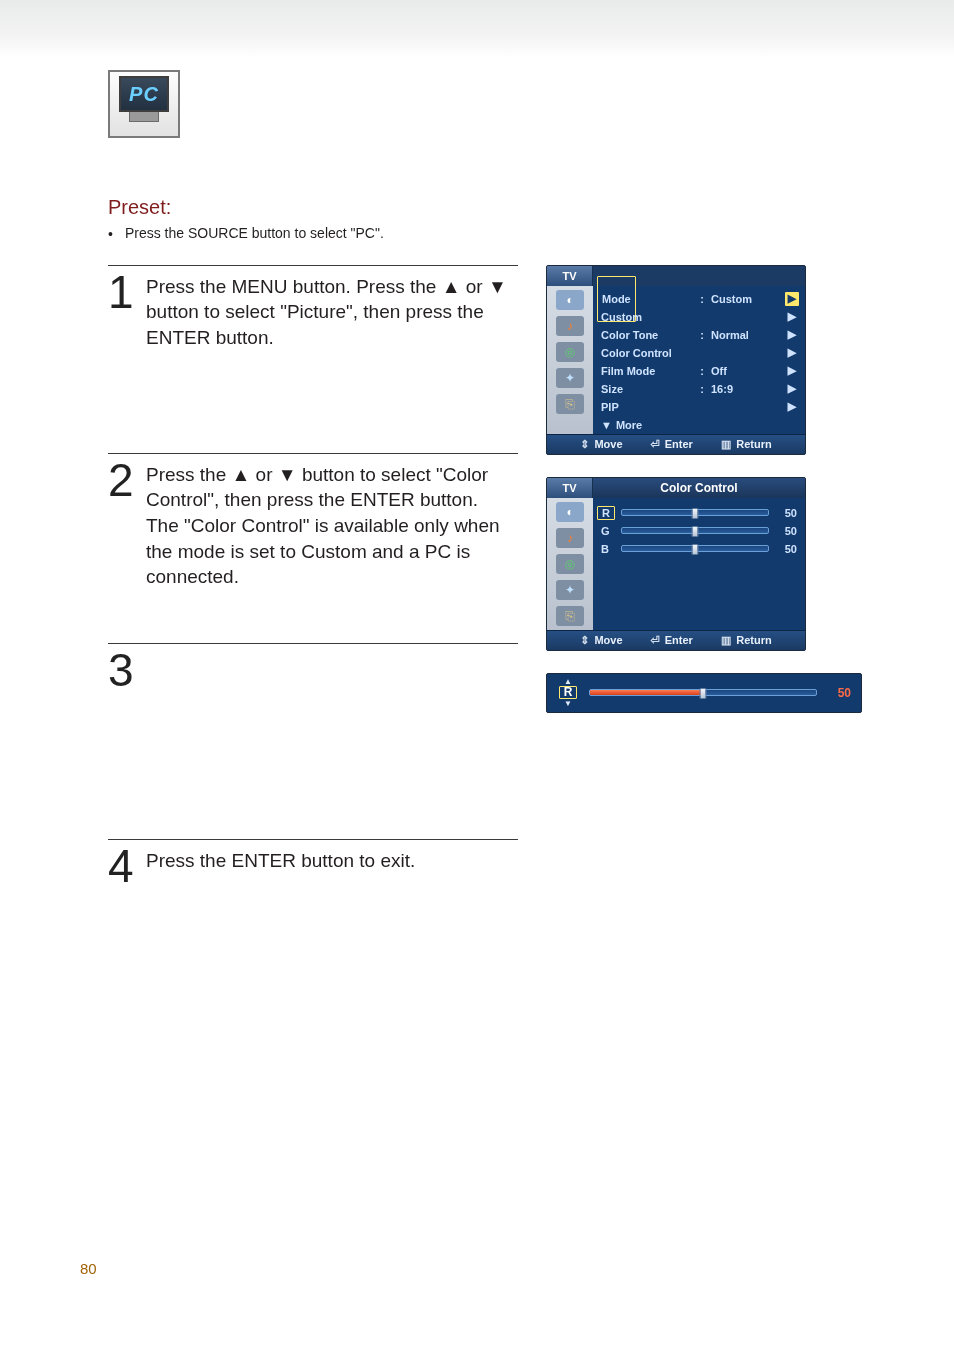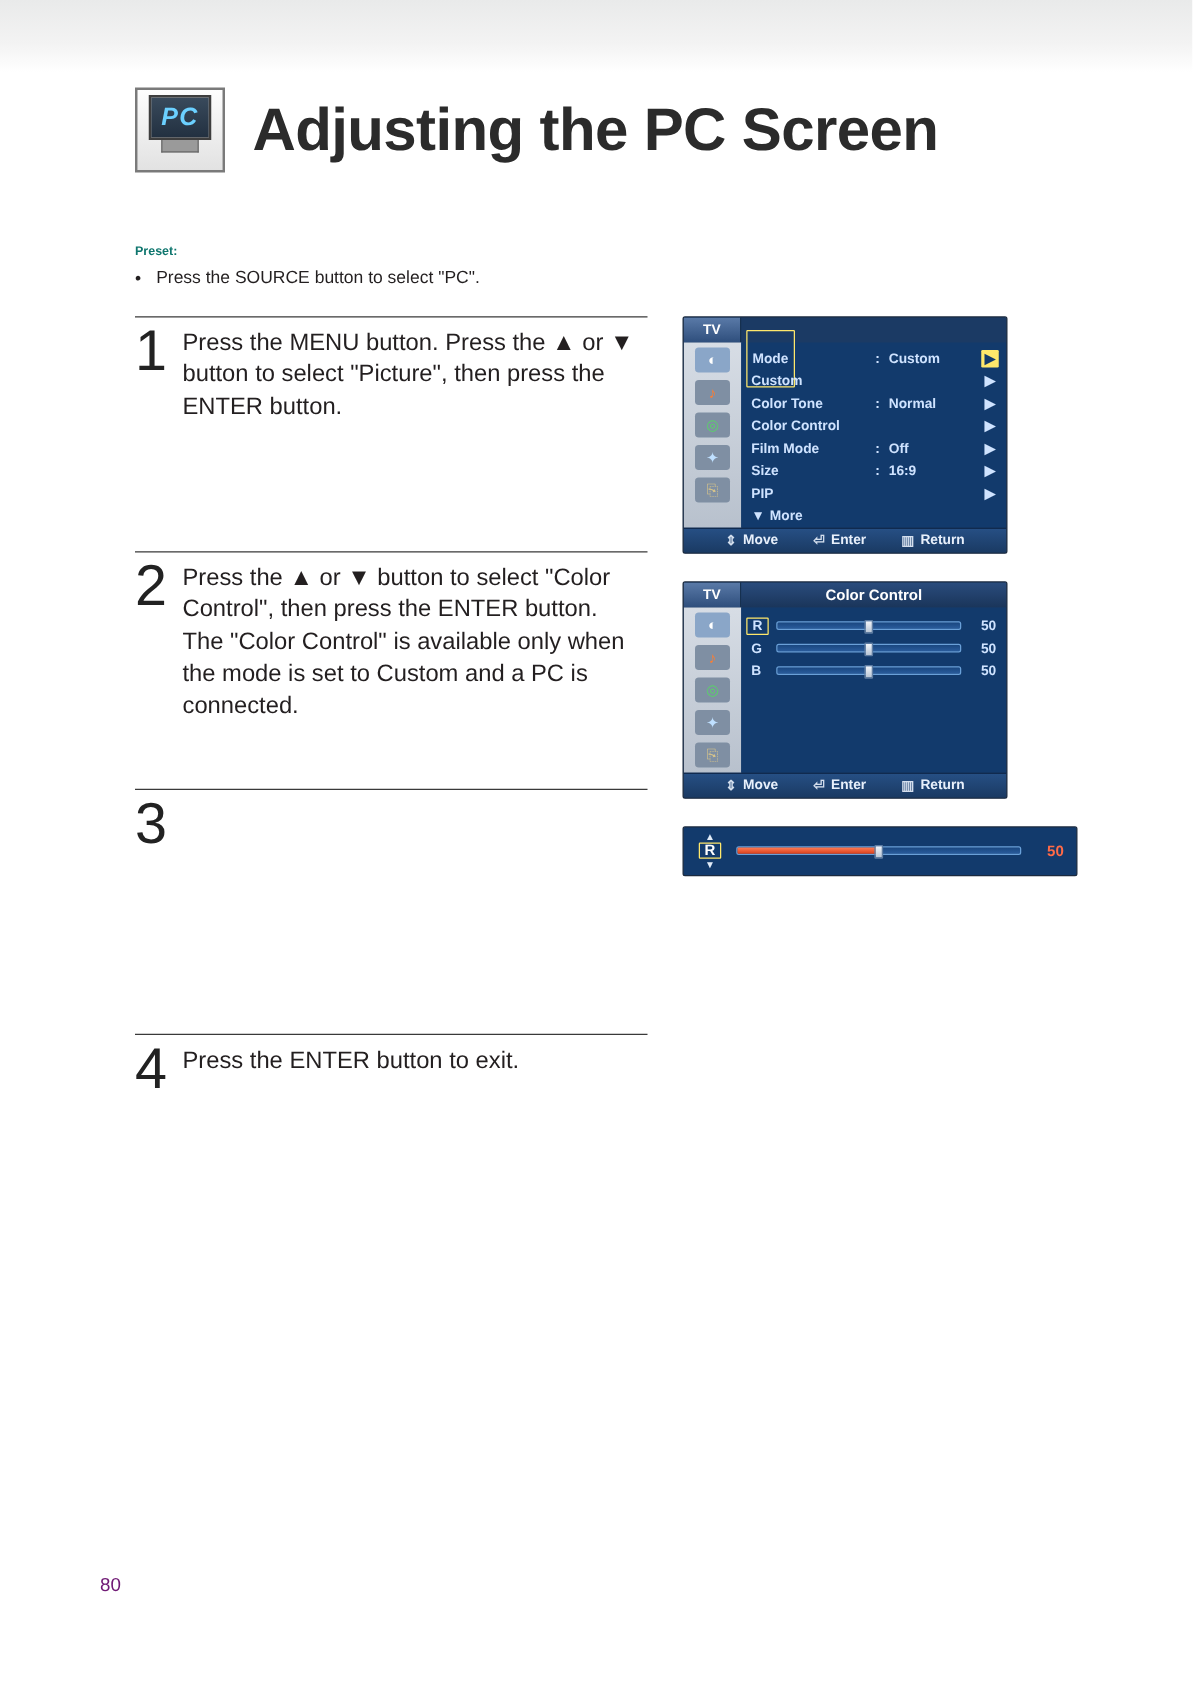--- a/index.html
+++ b/index.html
@@ -59,23 +59,23 @@
   }
   .sub-title {
     margin-top: 72px;
     font-size: 36px;
     color: #1f4ea0;
     font-weight: 400;
     letter-spacing: -0.5px;
   }
   .preset-label {
     margin-top: 58px;
-    color: #0f766e;
-    font-weight: 700;
-    font-size: 10px;
+    color: #7f1d1d;
+    font-weight: 400;
+    font-size: 20px;
   }
   .preset-bullet {
     margin-top: 6px;
     font-size: 14px;
     display: flex;
     align-items: flex-start;
     gap: 12px;
   }
   .preset-bullet .dot { font-size: 14px; line-height: 1.4; }
   .columns {
@@ -297,38 +297,37 @@
     position: absolute; left: 0; top: 0; bottom: 0;
     background: linear-gradient(#ff7b53,#d8401c);
     border-radius: 1px;
   }
 
   .page-num {
     position: absolute;
     left: 80px;
     bottom: 74px;
     font-size: 15px;
-    color: #701a75;
+    color: #a16207;
   }
 </style>
 </head>
 <body>
 
 <div class="top-band"></div>
 
 <div class="page">
 
   <div class="header">
     <div class="pc-badge">
       <div class="pc-badge-inner">
         <div class="pc-screen-box">PC</div>
         <div class="pc-stand"></div>
       </div>
     </div>
-    <h1 class="main-title">Adjusting the PC Screen</h1>
   </div>
 
 
   <div class="preset-label">Preset:</div>
   <div class="preset-bullet">
     <span class="dot">•</span>
     <span>Press the SOURCE button to select "PC".</span>
   </div>
 
   <div class="columns">

